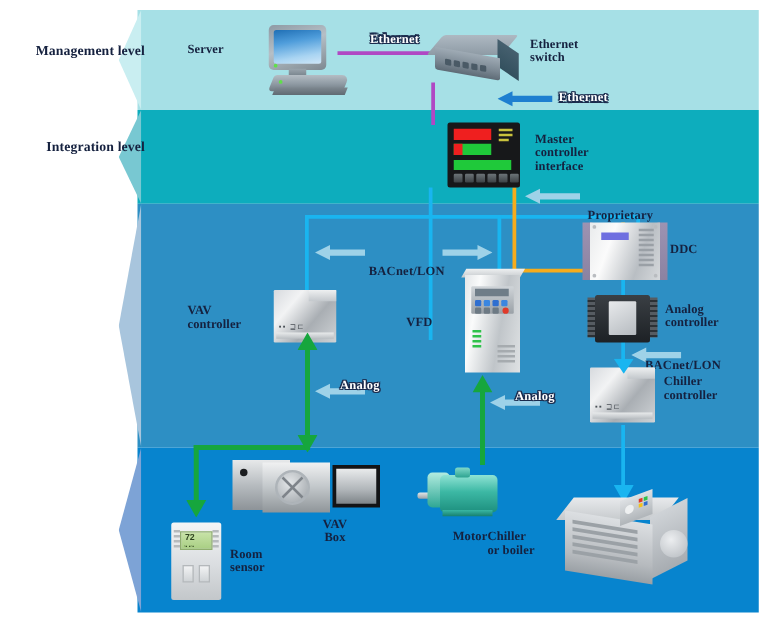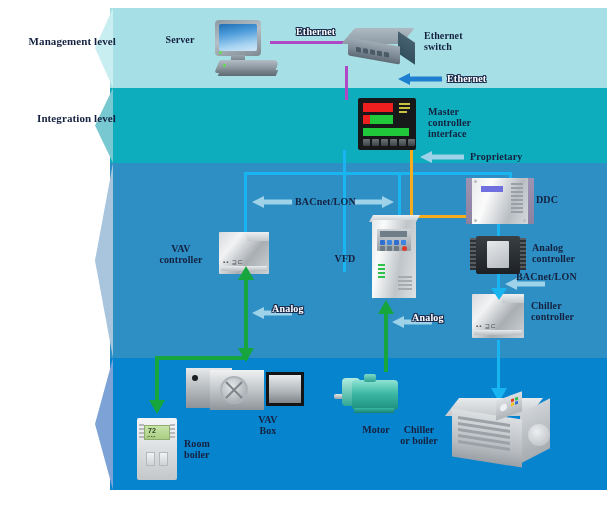--- a/index.html
+++ b/index.html
@@ -42,41 +42,42 @@
     position: absolute;
     font-family: "Liberation Serif", serif;
     font-weight: bold;
     font-size: 10px;
     line-height: 11px;
     color: #15213f;
     letter-spacing: .1px;
     white-space: pre-line;
   }
   .dev-label.ctr { text-align: center; }
-  .dev-label.rt  { text-align: center; }
+  .dev-label.rt  { text-align: left; }
 
   
   .proto-label {
     position: absolute;
     font-family: "Liberation Serif", serif;
     font-weight: bold;
     font-size: 10px;
     line-height: 11px;
     color: #ffffff;
     letter-spacing: .2px;
     white-space: nowrap;
     text-shadow:
       -1px -1px 0 #1b2b4d,  1px -1px 0 #1b2b4d,
       -1px  1px 0 #1b2b4d,  1px  1px 0 #1b2b4d,
        0px -1px 0 #1b2b4d,  0px  1px 0 #1b2b4d,
       -1px  0px 0 #1b2b4d,  1px  0px 0 #1b2b4d;
   }
   .proto-label.dark {
     color: #15213f;
     text-shadow: none;
+    margin-top: 16px;
   }
 
   
   .ln { position: absolute; }
   .ln-cyan   { background: #19b5f0; }
   .ln-green  { background: #16a63d; }
   .ln-orange { background: #f6ac1c; }
   .ln-purple { background: #b048c4; }
 
   
@@ -640,21 +641,21 @@
       </div>
       <div class="rs-lcd">
         <div class="rs-lcd-num">72</div>
         <div class="rs-lcd-sub">▫▪ ▪▫▪</div>
       </div>
       <div class="rs-btn" style="left:9px;"></div>
       <div class="rs-btn" style="right:9px;"></div>
     </div>
   </div>
   <div class="dev-label" style="left:184px; top:438px; width:50px;">Room
-boiler</div>
+sensor</div>
 
   <div class="dev" style="left:340px; top:372px; width:70px; height:44px;">
     <div class="mot-shaft"></div>
     <div class="mot-fin"></div>
     <div class="mot-body"></div>
     <div class="mot-top"></div>
     <div class="mot-foot"></div>
   </div>
   <div class="dev-label ctr" style="left:352px; top:424px; width:48px;">Motor</div>
 

